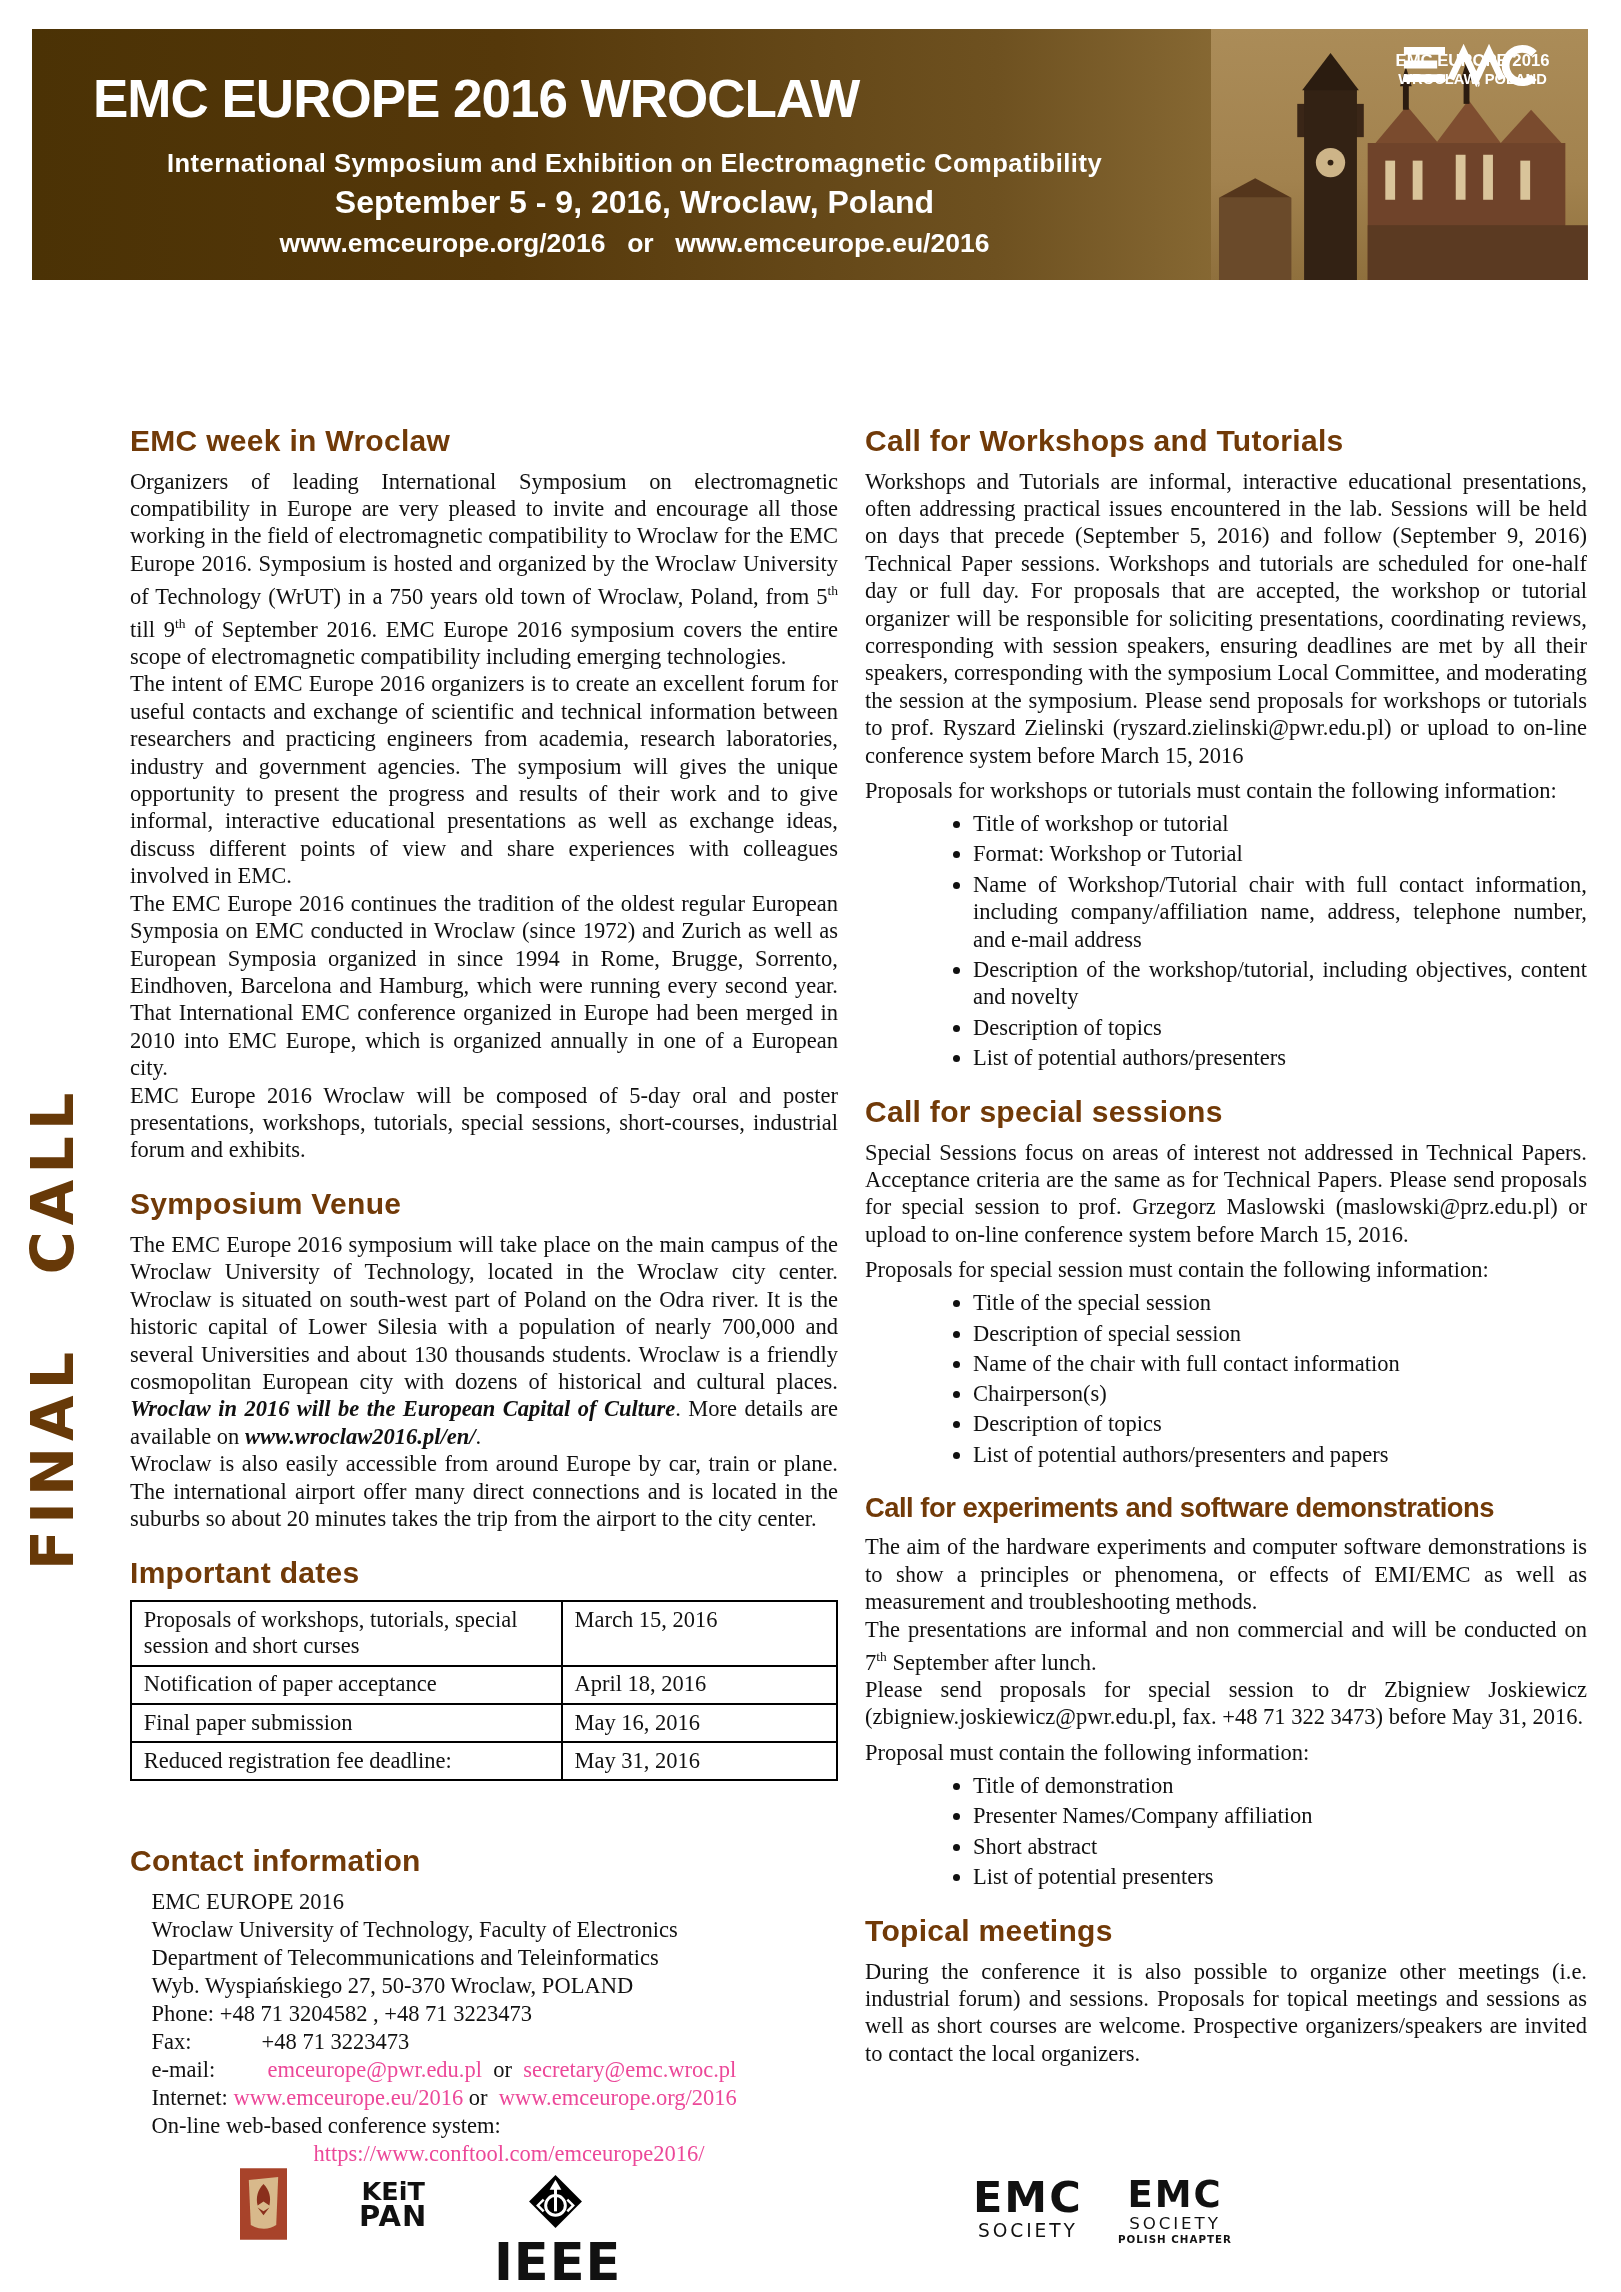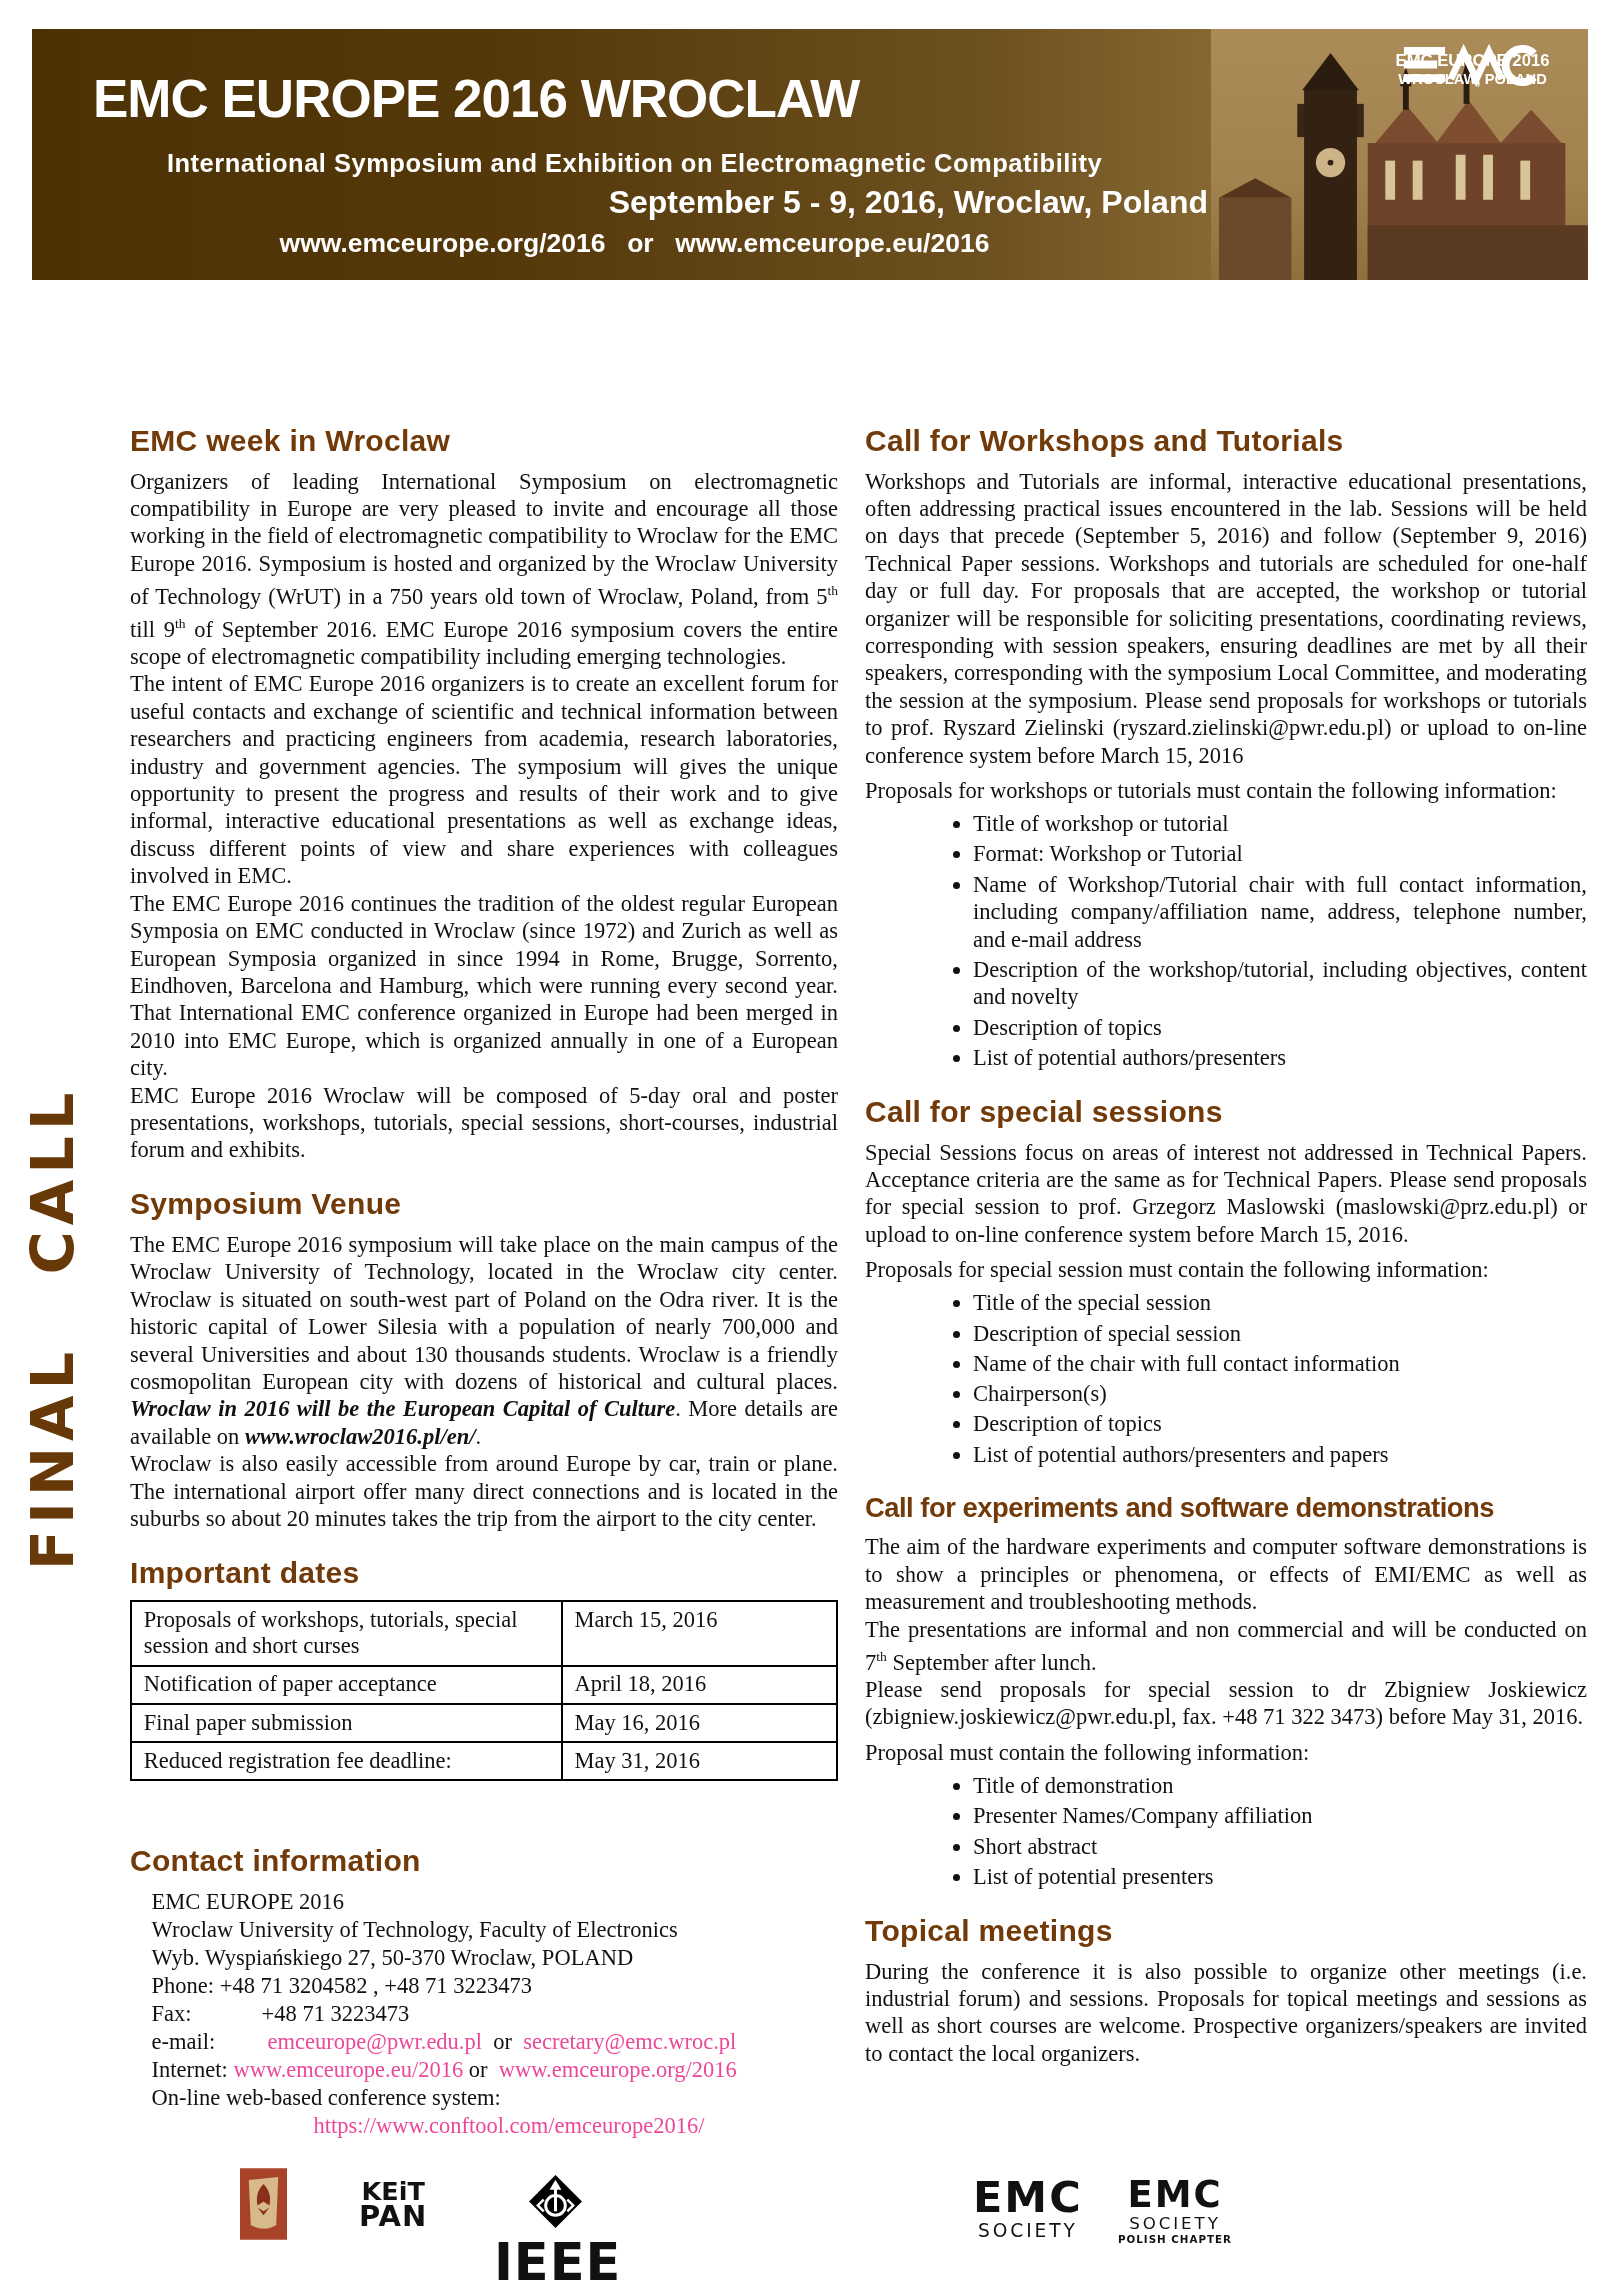--- a/index.html
+++ b/index.html
@@ -7,21 +7,21 @@
        font-family:"Liberation Serif",serif;color:#111;}
 
   
   .header{position:absolute;left:32px;top:29px;width:1556px;height:251px;
           background:linear-gradient(90deg,#4b3205 0%,#55380a 30%,#6e5120 62%,#96773f 85%,#a8894f 100%);}
   .header-text{position:absolute;left:0;top:0;width:1176px;height:309px;color:#fff;}
   .h-title{position:absolute;left:61px;top:39px;font-family:"Liberation Sans",sans-serif;
            font-weight:bold;font-size:53px;letter-spacing:-1px;white-space:nowrap;}
   .h-sub{position:absolute;left:29px;top:120px;width:1147px;text-align:center;
          font-family:"Liberation Sans",sans-serif;font-weight:bold;font-size:25.5px;letter-spacing:0.5px;white-space:nowrap;}
-  .h-dates{position:absolute;left:29px;top:155px;width:1147px;text-align:right;
+  .h-dates{position:absolute;left:29px;top:155px;width:1147px;text-align:center;
            font-family:"Liberation Sans",sans-serif;font-weight:bold;font-size:32px;}
   .h-urls{position:absolute;left:29px;top:199px;width:1147px;text-align:center;
           font-family:"Liberation Sans",sans-serif;font-weight:bold;font-size:26.5px;}
   .h-urls .or{margin:0 21.6px;}
   
   .photo{position:absolute;right:0;top:0;width:377px;height:251px;overflow:hidden;
          background:linear-gradient(180deg,#ab8c58 0%,#a2824e 60%,#8f703d 100%);}
   .photo svg{position:absolute;left:0;bottom:0;}
   .emclogo{position:absolute;right:37px;top:21.6px;width:157px;text-align:center;color:#fff;
            font-family:"Liberation Sans",sans-serif;}
@@ -164,20 +164,21 @@
       <td class="c1">Reduced registration fee deadline:</td>
       <td>May 31, 2016</td>
     </tr>
   </tbody>
     </table>
 
   <h2 class="section" style="margin-top:63px;">Contact information</h2>
   <div class="contact-lines">
     <div>EMC EUROPE 2016</div>
     <div>Wroclaw University of Technology, Faculty of Electronics</div>
+    <div>Department of Telecommunications and Teleinformatics</div>
     <div>Wyb. Wyspiańskiego 27, 50-370 Wroclaw, POLAND</div>
     <div>Phone: +48 71 3204582 , +48 71 3223473</div>
     <div><span class="lblfax">Fax:</span><span>+48 71 3223473</span></div>
     <div><span class="lblmail">e-mail:</span><a class="mlink">emceurope@pwr.edu.pl</a>&nbsp; <span>or</span>&nbsp; <a class="mlink">secretary@emc.wroc.pl</a></div>
     <div><span>Internet:</span> <a class="mlink">www.emceurope.eu/2016</a> <span>or</span>&nbsp; <a class="mlink">www.emceurope.org/2016</a></div>
     <div>On-line web-based conference system:</div>
     <div class="conftool"><a class="mlink">https://www.conftool.com/emceurope2016/</a></div>
   </div>
 </div>
 

